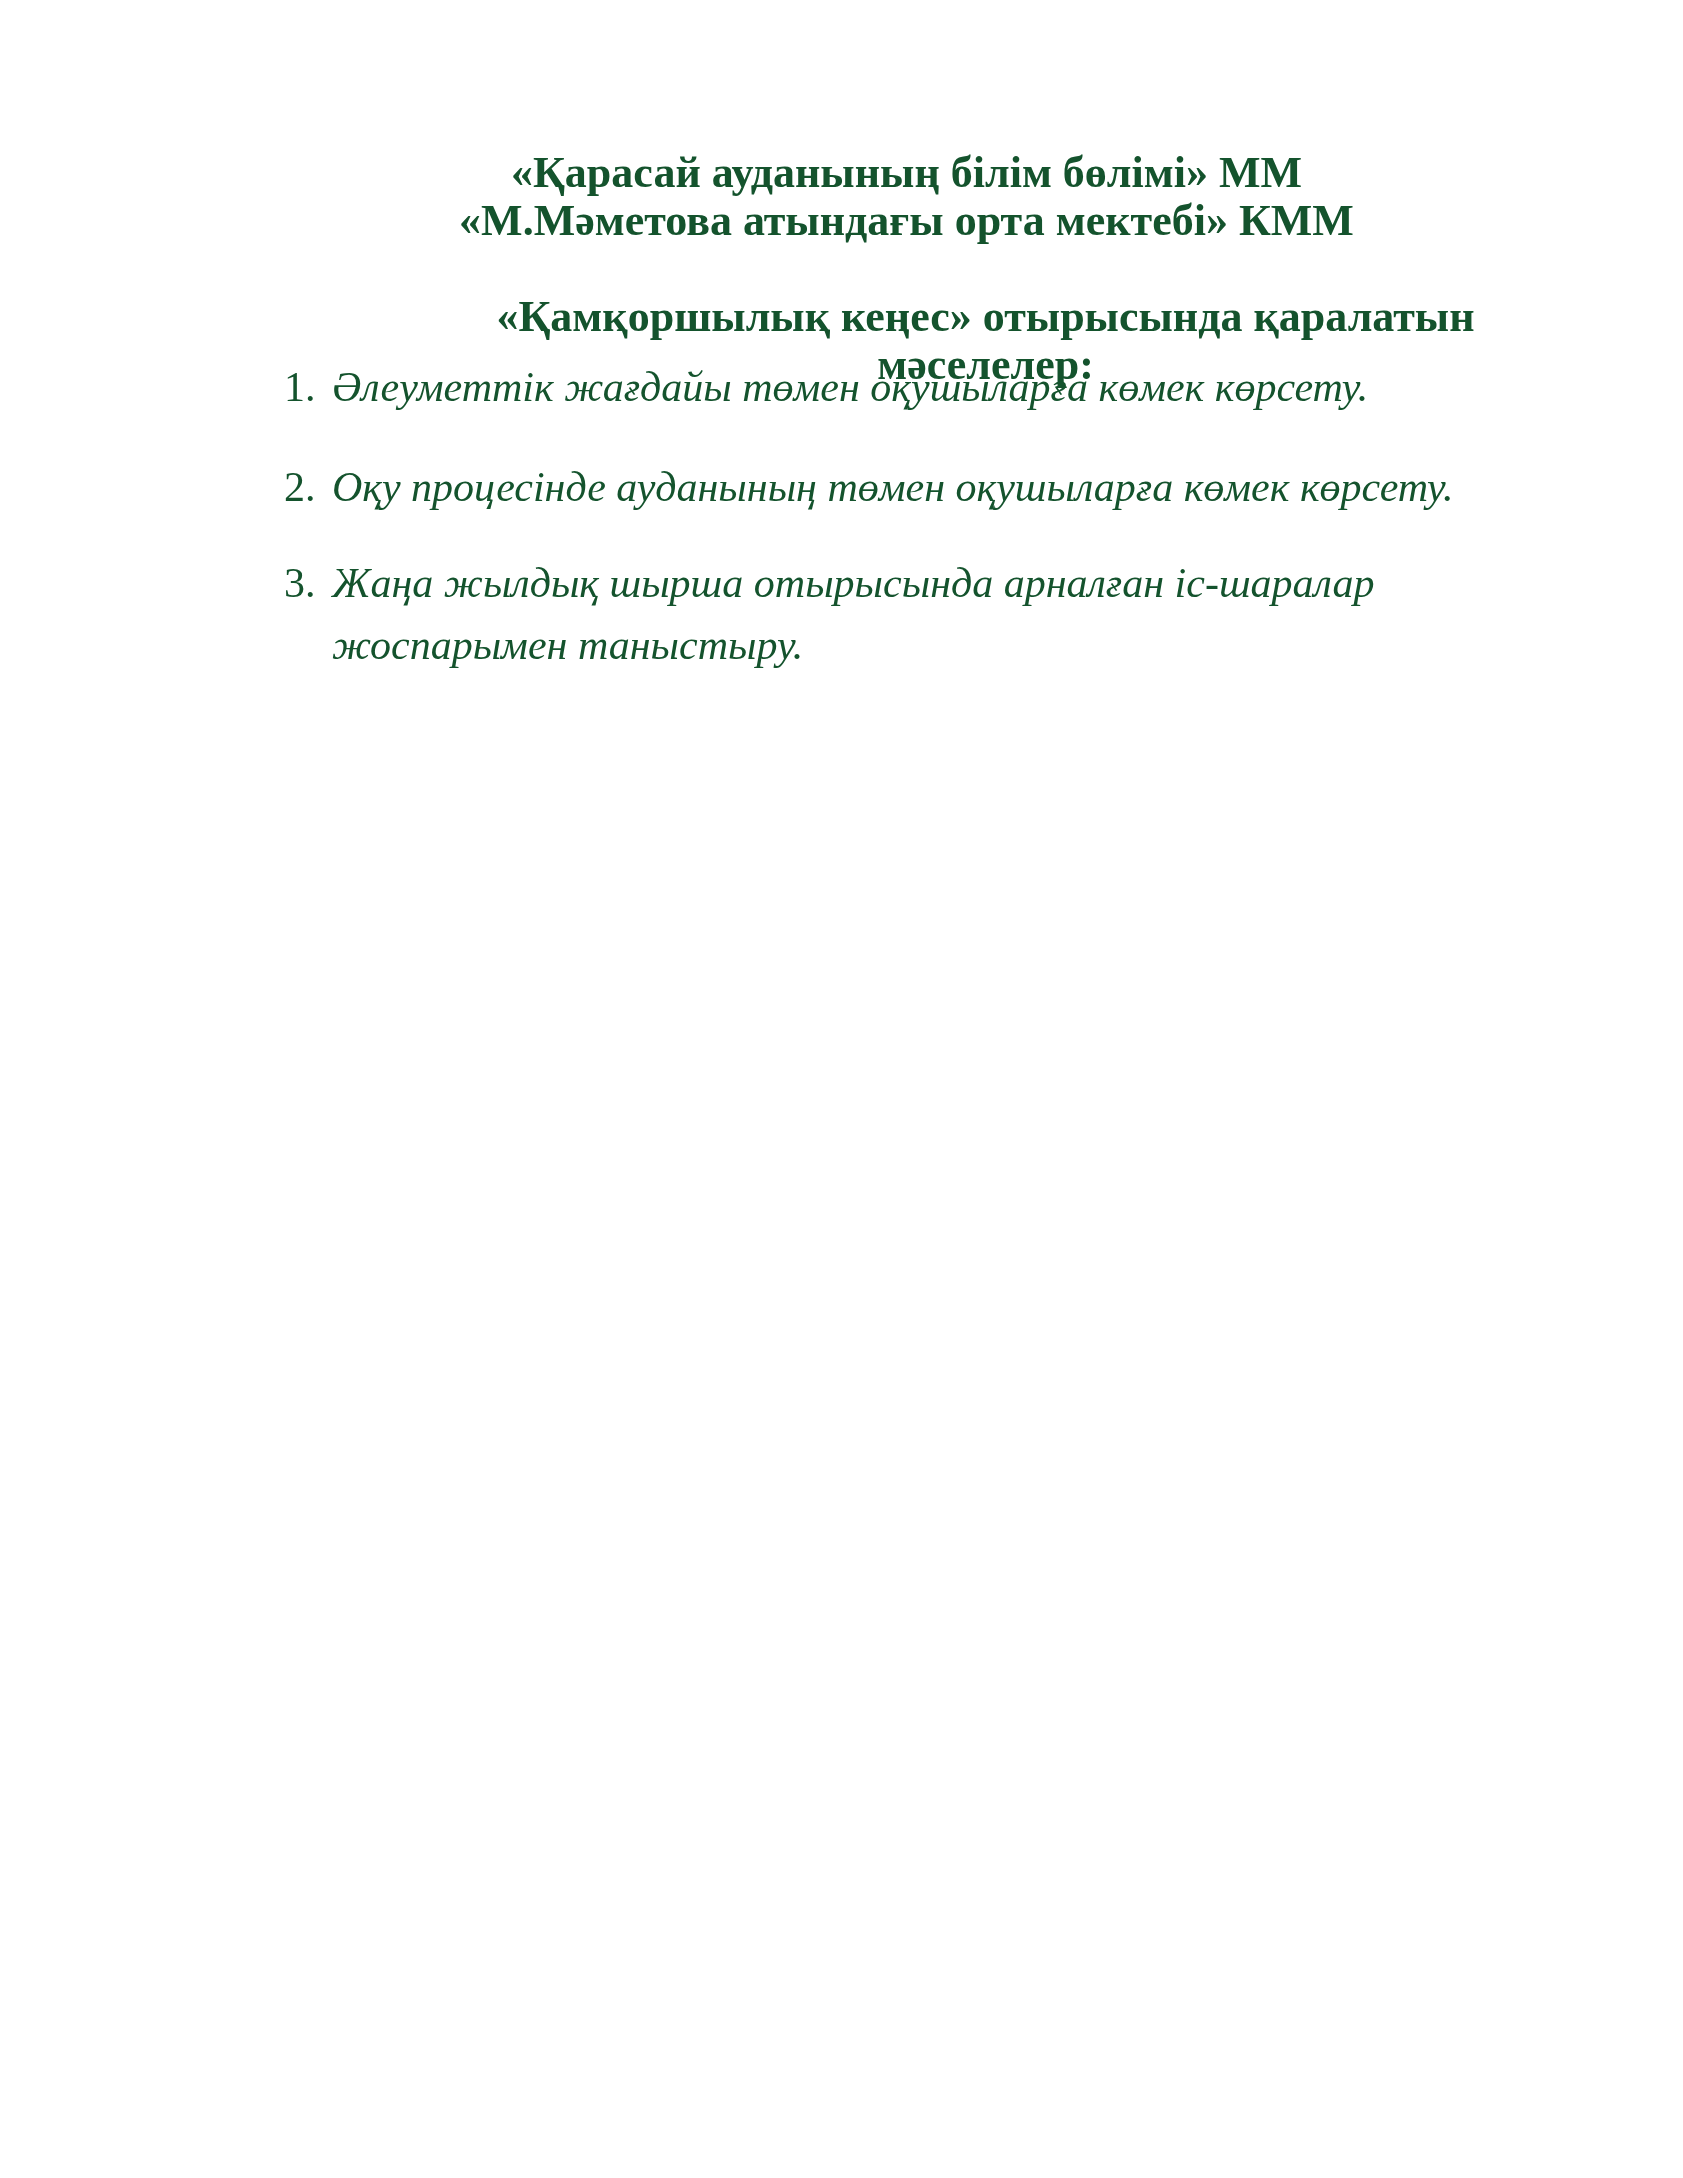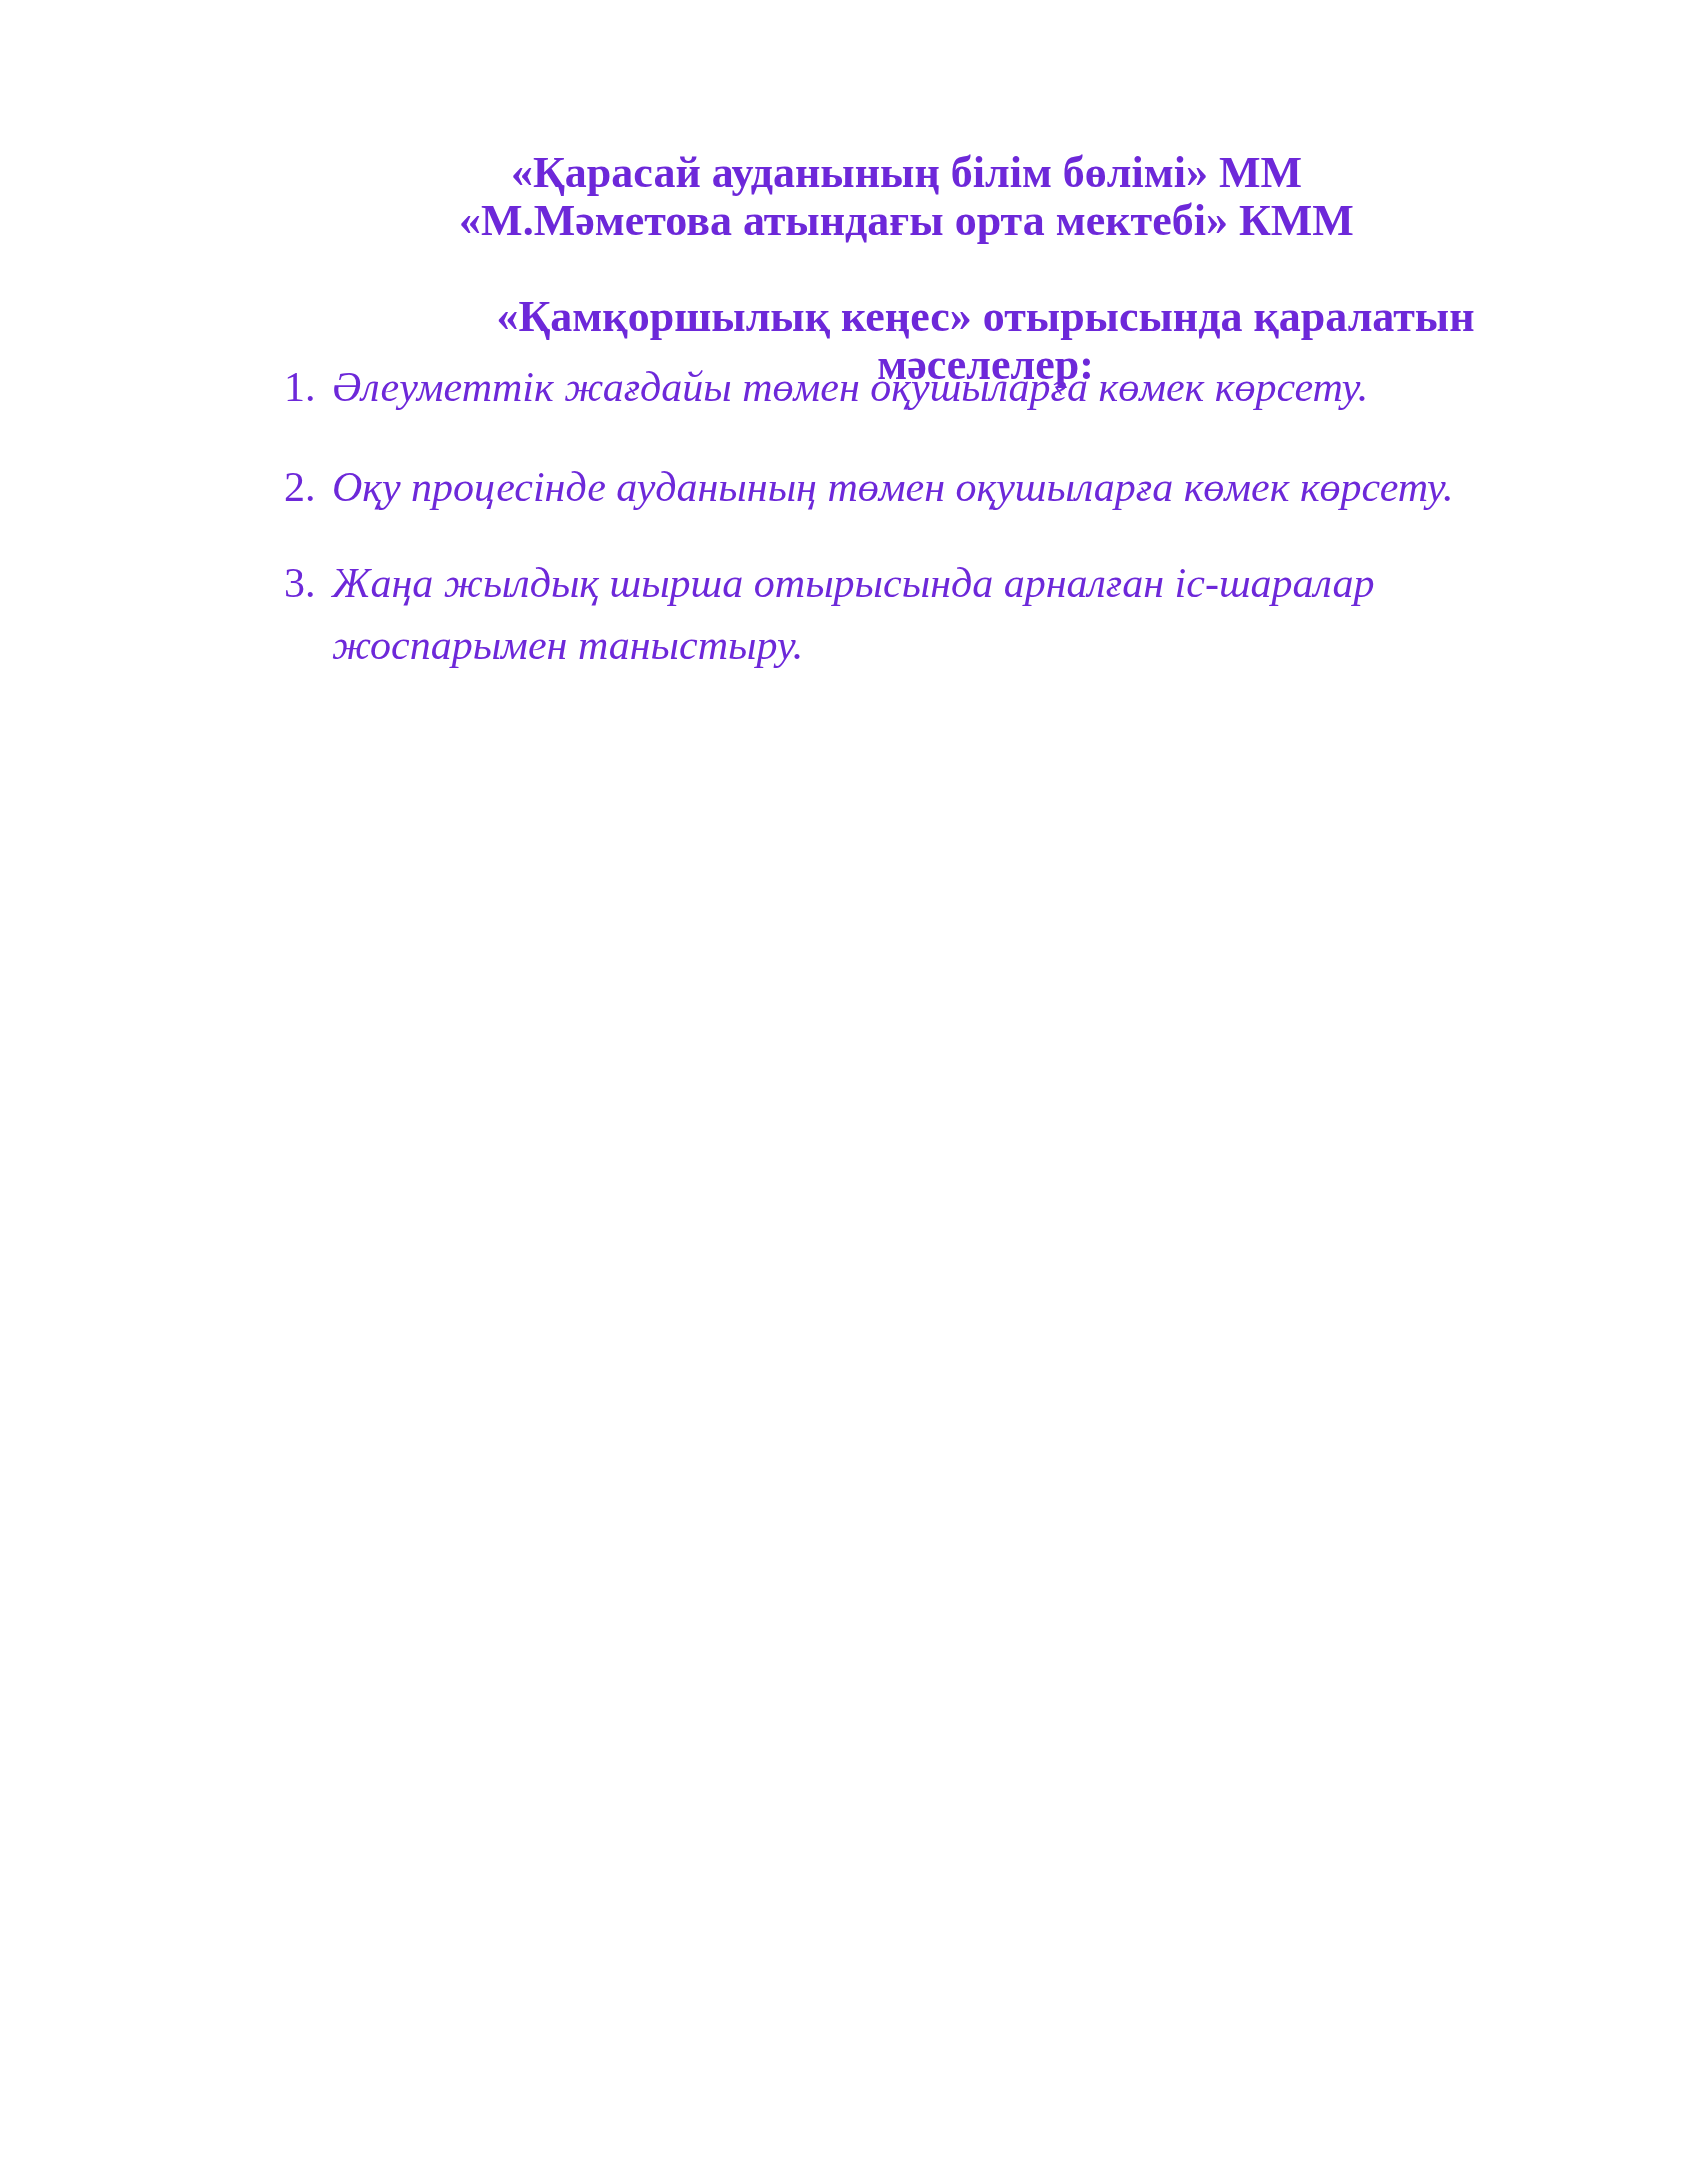--- a/index.html
+++ b/index.html
@@ -5,21 +5,21 @@
   html, body {
     margin: 0;
     padding: 0;
     background: #ffffff;
   }
   .page {
     position: relative;
     width: 1683px;
     height: 2178px;
     background: #ffffff;
-    color: #6d28d9;
+    color: #14532d;
     font-family: "Liberation Serif", "DejaVu Serif", serif;
     overflow: hidden;
   }
   
   .doc-header {
     position: absolute;
     left: 284px;
     top: 149px;
     width: 1245px;
     text-align: center;

